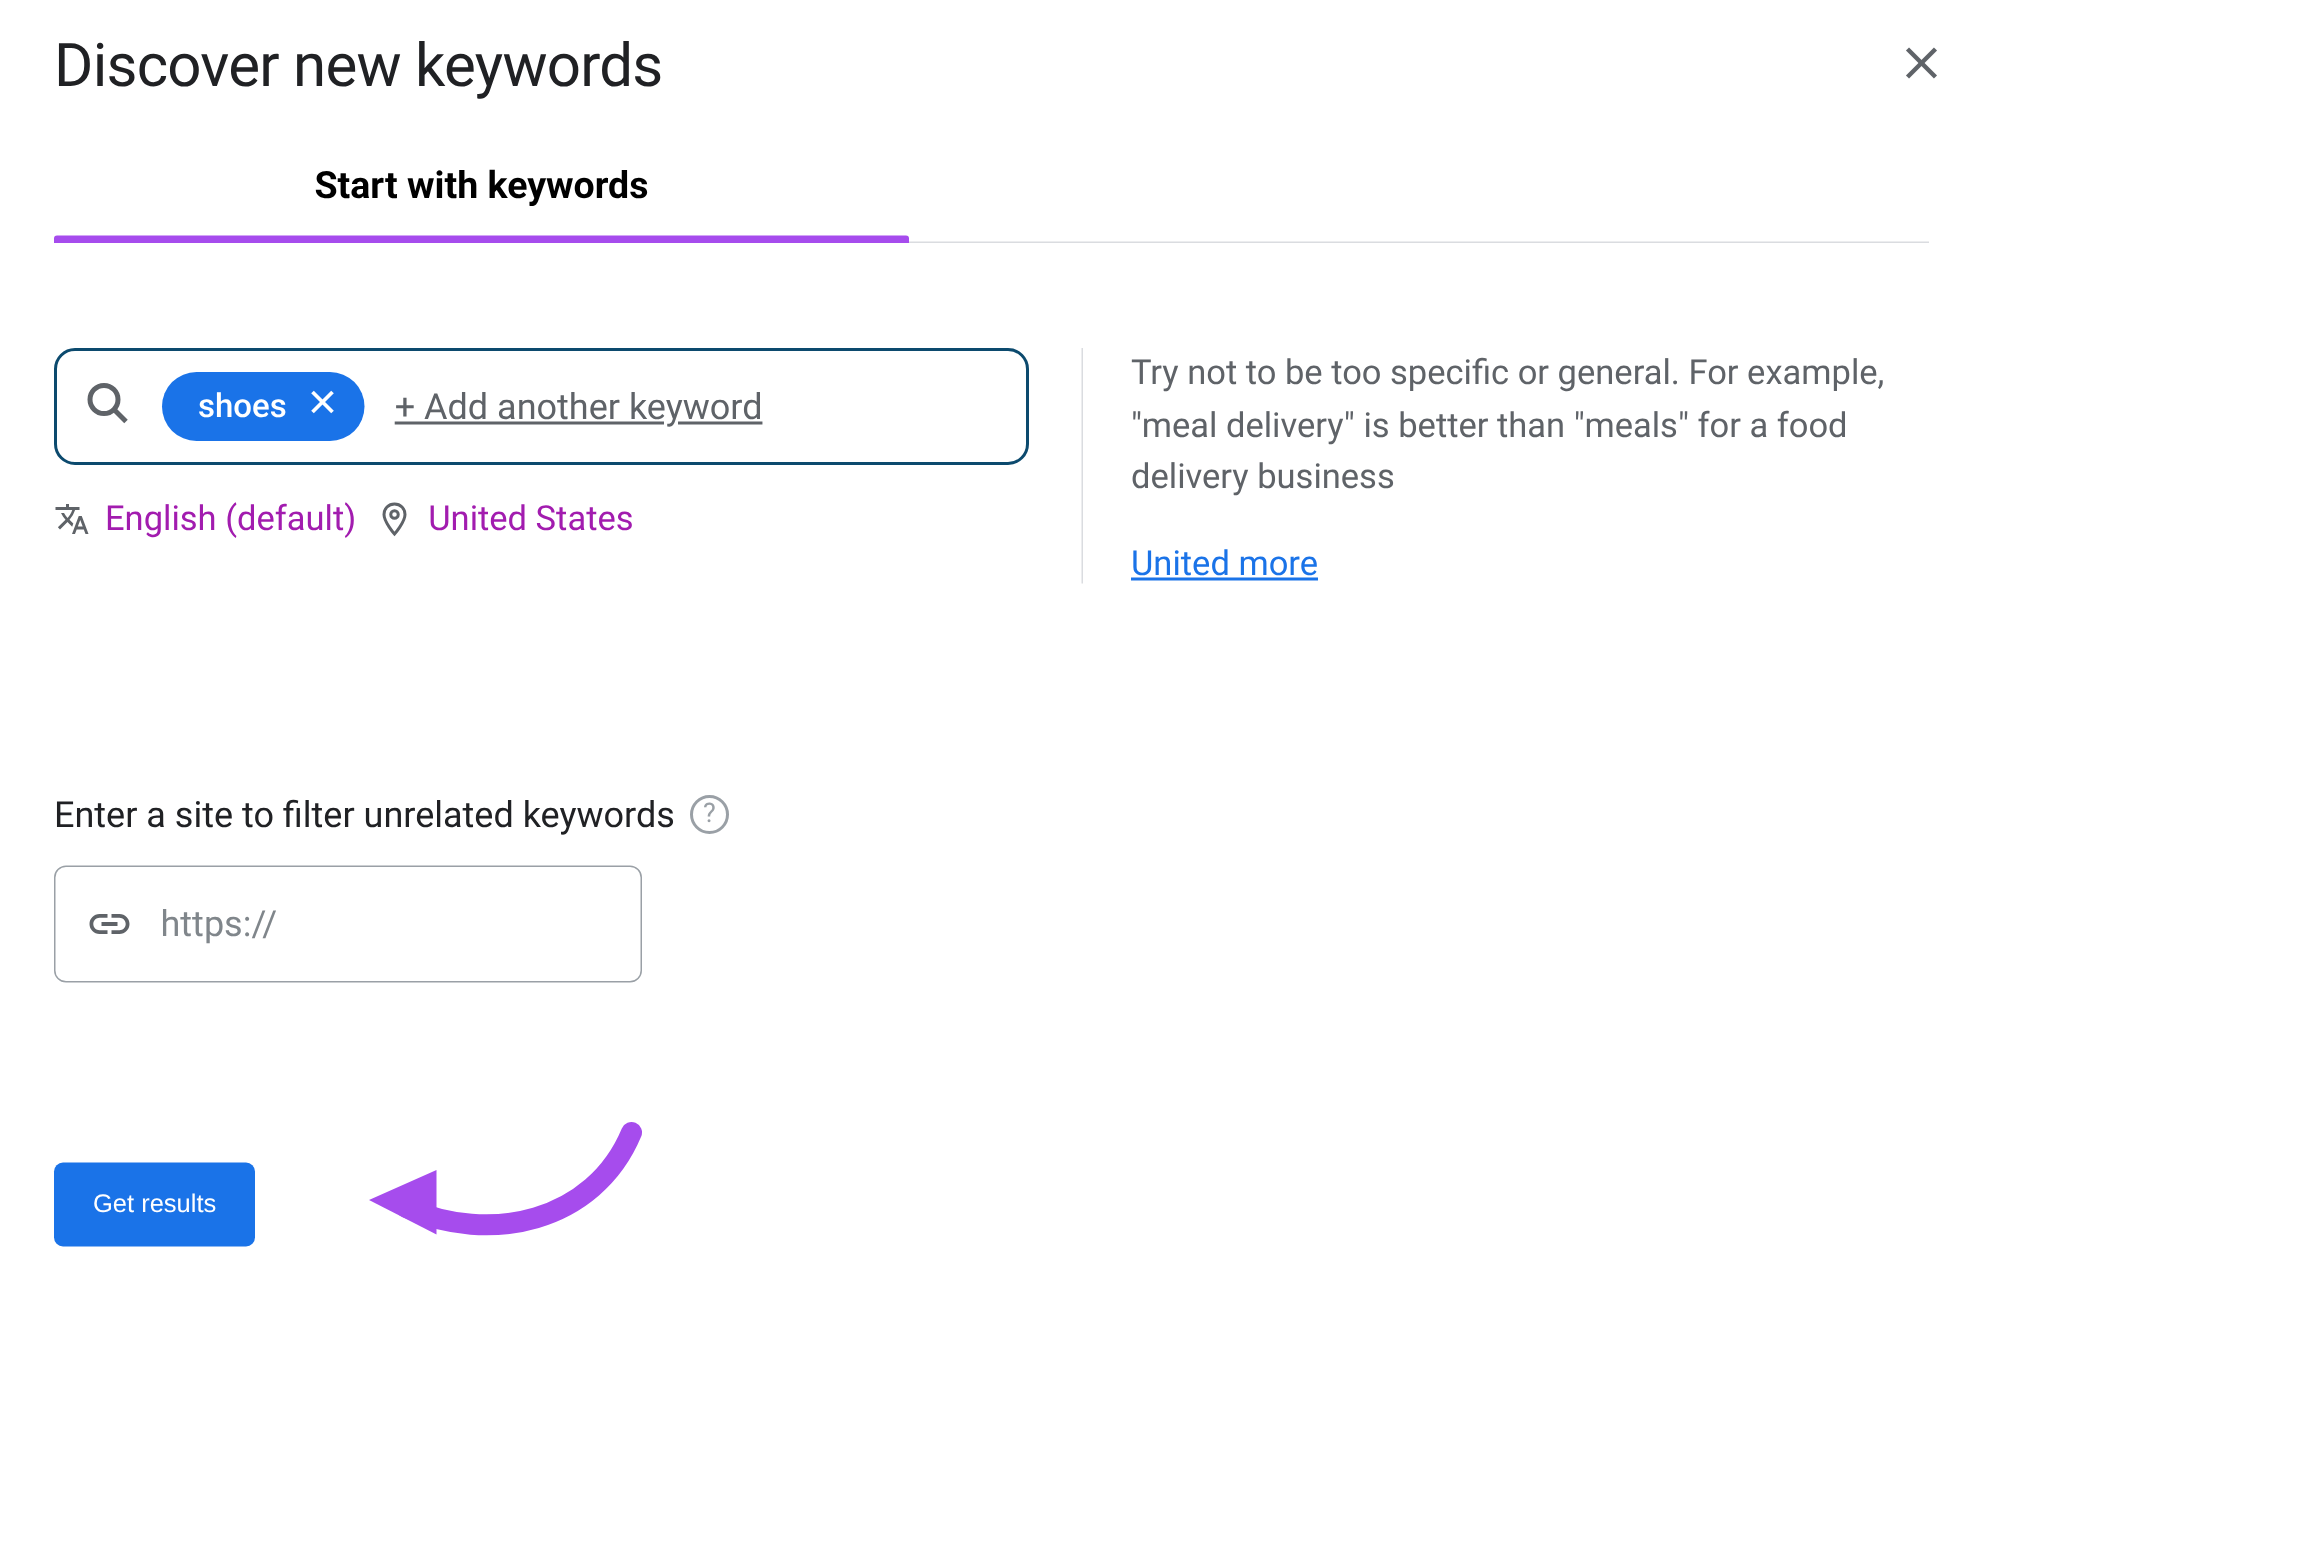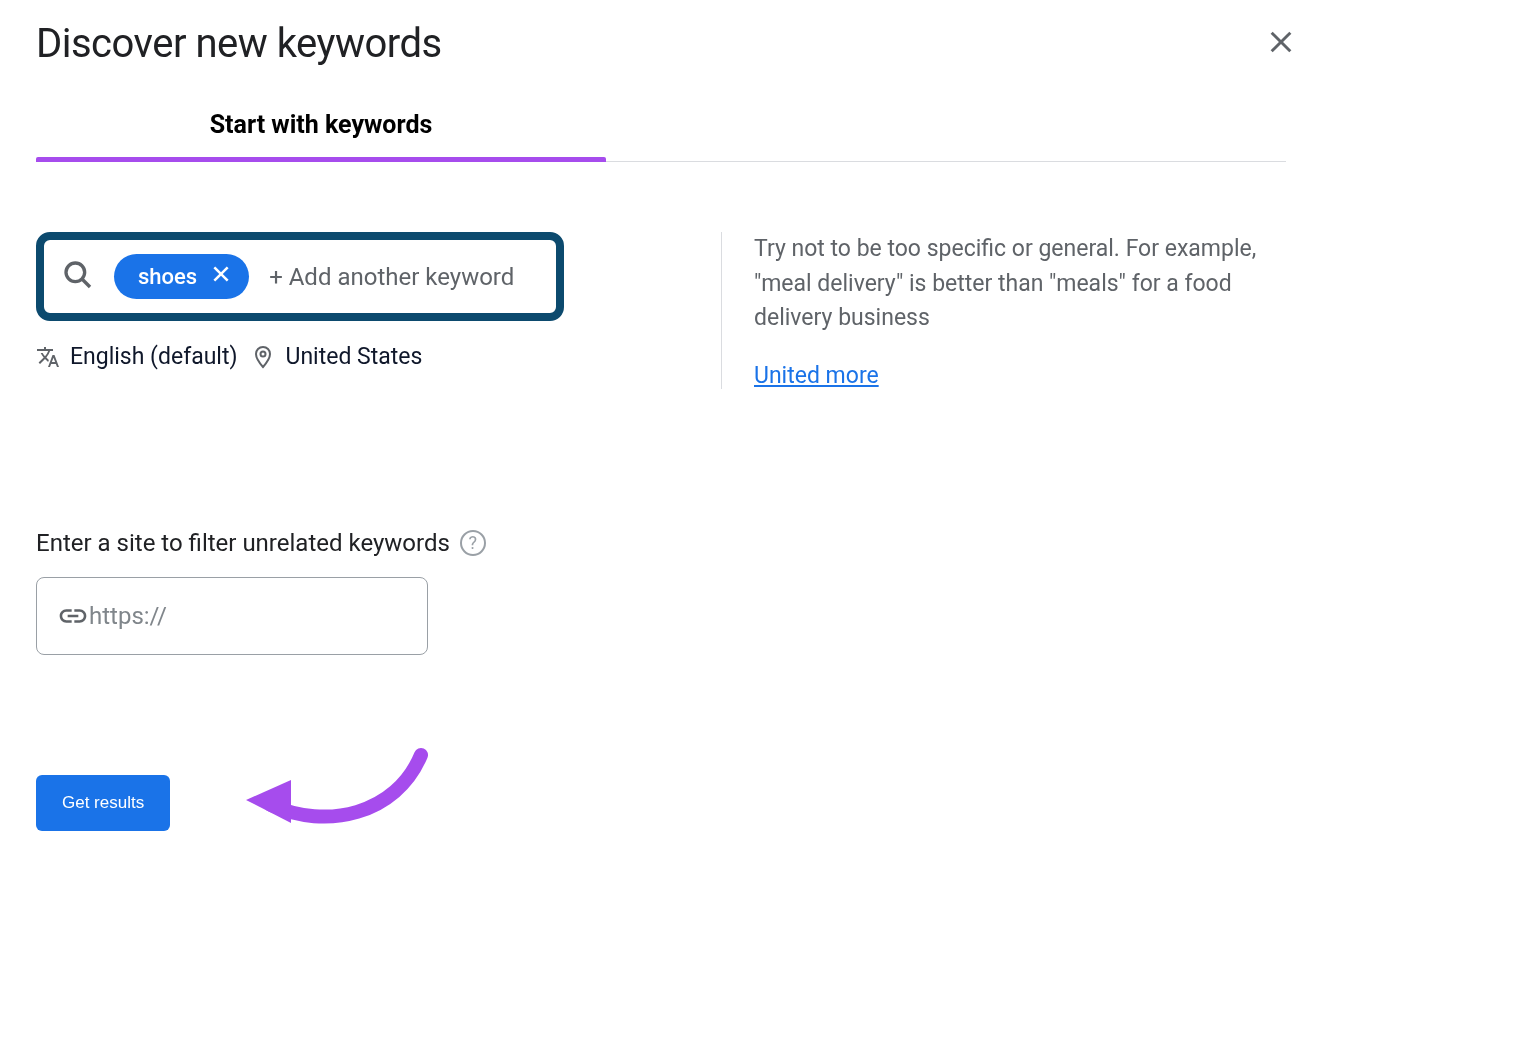--- a/index.html
+++ b/index.html
@@ -71,54 +71,55 @@
   }
   .field-label {
     font-size: 24px;
     color: #202124;
     margin-bottom: 20px;
     display: flex;
     align-items: center;
     gap: 10px;
   }
   .keyword-box {
-    border: 8px solid #0c4a6e;
+    border: 2px solid #0c4a6e;
     border-radius: 14px;
     display: flex;
     align-items: center;
     padding: 14px 18px;
     gap: 20px;
-    width: 528px;
+    width: 650px;
   }
   .search-icon-wrap svg { width: 32px; height: 32px; color: #5f6368; stroke: #5f6368; }
   .chip {
     background: #1a73e8;
     color: #fff;
     border-radius: 999px;
     padding: 10px 18px 10px 24px;
     display: inline-flex;
     align-items: center;
     gap: 14px;
     font-size: 22px;
     font-weight: 500;
   }
   .chip-x { cursor: pointer; }
   .chip-x svg { width: 20px; height: 20px; stroke: #fff; }
   .add-keyword {
     color: #5f6368;
     font-size: 24px;
     flex: 1;
+    text-decoration: underline;
   }
   .meta-row {
     display: flex;
     align-items: center;
     gap: 14px;
     margin-top: 22px;
     font-size: 23px;
-    color: #0f172a;
+    color: #a21caf;
     text-align: center;
   }
   .meta-item {
     display: inline-flex;
     align-items: center;
     gap: 10px;
     cursor: pointer;
   }
   .meta-item svg { width: 24px; height: 24px; color: #5f6368; }
   .hint-text {
@@ -145,21 +146,21 @@
     color: #9aa0a6;
     font-size: 18px;
     cursor: pointer;
   }
   .site-box {
     border: 1px solid #9aa0a6;
     border-radius: 8px;
     display: flex;
     align-items: center;
     padding: 22px 20px;
-    gap: 0;
+    gap: 18px;
     width: 392px;
   }
   .site-box svg { width: 32px; height: 32px; color: #5f6368; }
   .site-placeholder {
     color: #80868b;
     font-size: 24px;
   }
   .get-results-btn {
     margin-top: 120px;
     background: #1a73e8;

